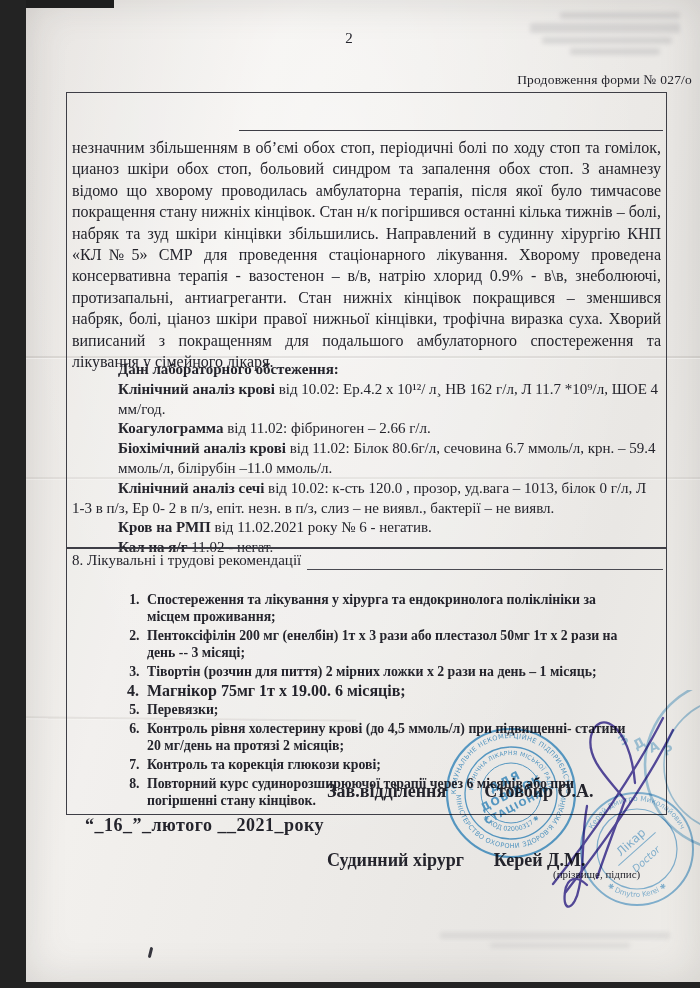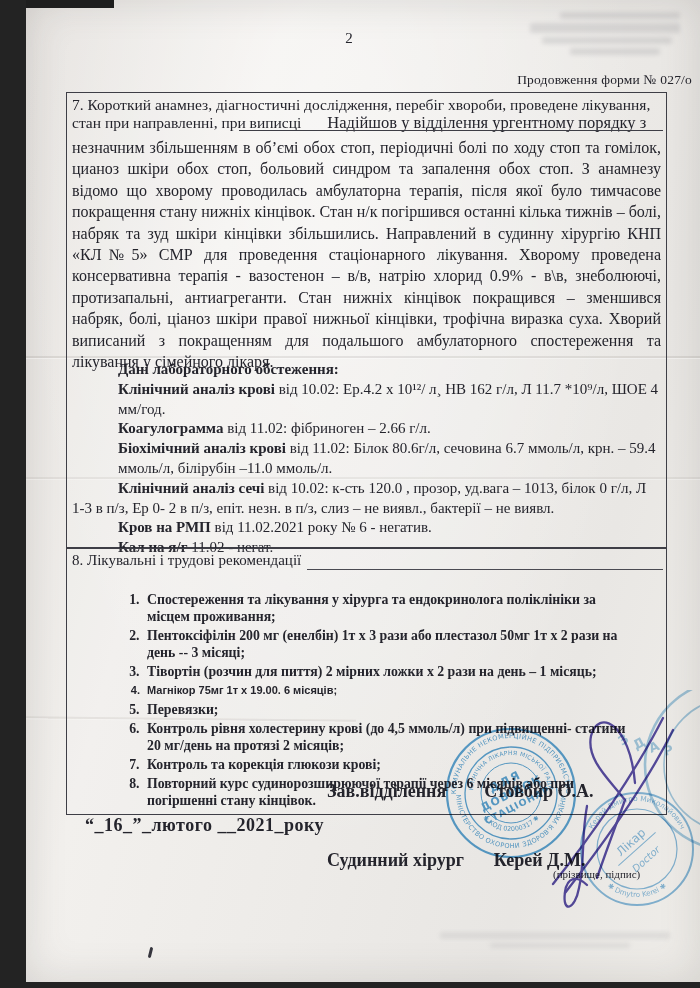--- a/index.html
+++ b/index.html
@@ -29,21 +29,21 @@
   .s7-para{position:absolute;left:5px;right:5px;top:44px;font-size:16px;line-height:21.4px;text-align:justify;}
   .lab{position:absolute;left:5px;right:4px;top:267px;font-size:15px;line-height:19.8px;}
   .lab p{margin:0;padding-left:46px;}
   .lab p.outdent{padding-left:0;text-indent:46px;}
   .lab b{font-weight:bold;}
   .s8-head{position:absolute;left:5px;top:3px;font-size:15px;}
   .uline2{position:absolute;left:240px;right:3px;top:20px;border-bottom:1.4px solid #4a4a52;}
   .rec-list{position:absolute;left:22px;right:8px;top:26px;margin:16px;padding:0 0 0 38px;
     font-size:13.8px;font-weight:bold;line-height:17px;}
   .rec-list li{margin:0 0 2px 0;padding-left:4px;}
-  .rec-list li:nth-child(4){font-family:Liberation Sans, sans-serif;font-size:11px;}
+  .rec-list li:nth-child(4){font-family:Liberation Serif, serif;font-size:16px;}
   .sigrow{position:absolute;font-size:18px;font-weight:bold;white-space:nowrap;}
   .sig-zav{left:260px;top:232px;}
   .sig-date{left:18px;top:266px;letter-spacing:.5px;}
   .sig-surgeon{left:260px;top:301px;}
   .sig-gap{display:inline-block;width:38px;}
   .sig-hint{position:absolute;left:486px;top:319px;font-size:11px;font-weight:normal;}
   .stamp{position:absolute;mix-blend-mode:multiply;}
   .smudge{position:absolute;filter:blur(2px);opacity:.22;}
   .smudge .bar{background:#8a8a8f;height:7px;margin:4px 0;border-radius:2px;}
   .penmark{position:absolute;left:149px;top:947px;width:3px;height:11px;background:#35353d;transform:rotate(14deg);border-radius:2px;}
@@ -69,23 +69,20 @@
     <div class="bar" style="width:130px;margin-left:12px;"></div>
     <div class="bar" style="width:90px;margin-left:40px;"></div>
   </div>
   <div class="smudge" style="left:440px;top:928px;width:250px;opacity:.15;">
     <div class="bar" style="width:230px;"></div>
     <div class="bar" style="width:140px;margin-left:50px;height:5px;"></div>
   </div>
   <div class="penmark"></div>
 
   <div class="box box1">
-    <div class="s7-head">
-      <span>7. Короткий анамнез, діагностичні дослідження, перебіг хвороби, проведене лікування, стан при направленні, при виписці</span><span class="admission">Надійшов у відділення ургентному порядку з</span>
-    </div>
     <div class="uline1"></div>
     <div class="s7-para">незначним збільшенням в об’ємі  обох стоп, періодичні болі по ходу стоп та гомілок, цианоз шкіри обох стоп, больовий синдром та запалення обох стоп. З анамнезу відомо що хворому проводилась амбулаторна  терапія, після якої було тимчасове покращення стану  нижніх кінцівок.  Стан н/к погіршився останні кілька тижнів   – болі, набряк та зуд шкіри кінцівки збільшились. Направлений в судинну хірургію КНП «КЛ№5» СМР для проведення стаціонарного лікування. Хворому проведена консервативна терапія -  вазостенон – в/в, натрію хлорид 0.9% -  в\в,  знеболюючі,  протизапальні,  антиагреганти.  Стан  нижніх  кінцівок покращився – зменшився набряк, болі, ціаноз шкіри правої нижньої кінцівки, трофічна виразка суха. Хворий  виписаний  з покращенням для подальшого амбулаторного спостереження та  лікування у сімейного лікаря.</div>
 
     <div class="lab">
       <p><b>Дані лабораторного обстеження:</b></p>
       <p><b>Клінічний аналіз крові</b><span> від 10.02: Ер.4.2  х 10¹²/ л¸ НВ 162 г/л, Л 11.7 *10⁹/л, ШОЕ 4 мм/год.</span></p>
       <p><b>Коагулограмма</b><span> від 11.02: фібриноген – 2.66 г/л.</span></p>
       <p><b>Біохімічний аналіз крові</b><span> від 11.02: Білок 80.6г/л, сечовина  6.7 ммоль/л, крн. – 59.4 ммоль/л, білірубін –11.0 ммоль/л.</span></p>
       <p class="outdent"><b>Клінічний аналіз сечі</b><span> від 10.02: к-сть 120.0 , прозор, уд.вага – 1013, білок 0 г/л, Л 1-3 в п/з, Ер 0- 2 в п/з, епіт. незн. в п/з, слиз – не виявл., бактерії – не виявл.</span></p>
       <p><b>Кров на РМП</b><span> від 11.02.2021 року  № 6 -  негатив.</span></p>

